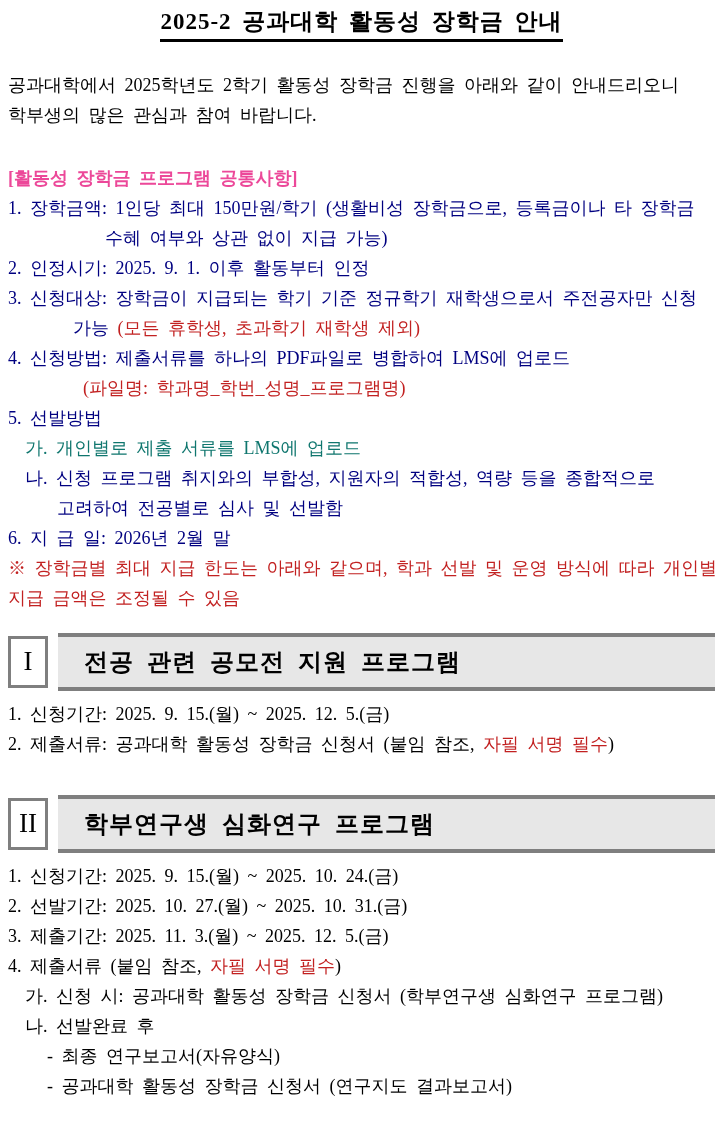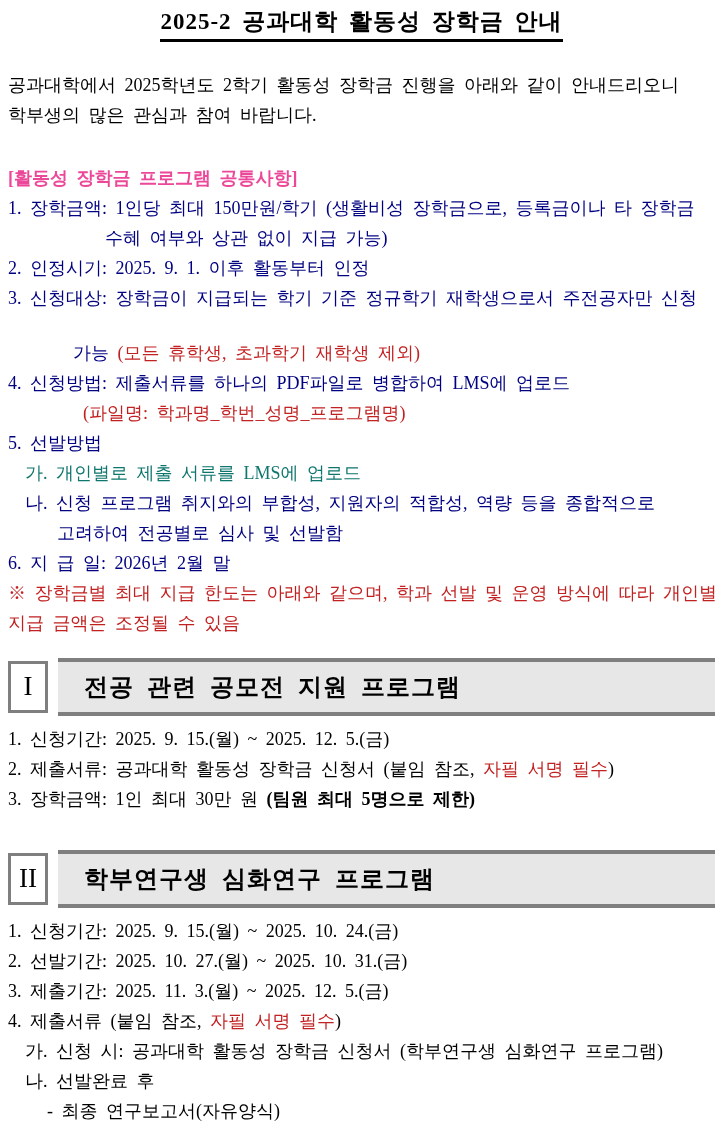--- a/index.html
+++ b/index.html
@@ -88,21 +88,21 @@
       <div class="line"><span class="seg">공과대학에서 2025학년도 2학기 활동성 장학금 진행을 아래와 같이 안내드리오니</span></div>
       <div class="line"><span class="seg">학부생의 많은 관심과 참여 바랍니다.</span></div>
     </div>
 
   <div class="common-block">
       <div class="line"><span class="seg bold" style="color: #ec4899;">[활동성 장학금 프로그램 공통사항]</span></div>
       <div class="line"><span class="seg" style="color: rgb(0, 0, 128);">1. 장학금액: 1인당 최대 150만원/학기 (생활비성 장학금으로, 등록금이나 타 장학금</span></div>
       <div class="line" style="padding-left: 97px;"><span class="seg" style="color: rgb(0, 0, 128);">수혜 여부와 상관 없이 지급 가능)</span></div>
       <div class="line"><span class="seg" style="color: rgb(0, 0, 128);">2. 인정시기: 2025. 9. 1. 이후 활동부터 인정</span></div>
       <div class="line"><span class="seg" style="color: rgb(0, 0, 128);">3. 신청대상: 장학금이 지급되는 학기 기준 정규학기 재학생으로서 주전공자만 신청</span></div>
-      <div class="line" style="padding-left: 65px; margin-top: 25px;"><span class="seg" style="color: rgb(0, 0, 128);">가능 </span><span class="seg" style="color: rgb(194, 33, 33);">(모든 휴학생, 초과학기 재학생 제외)</span></div>
+      <div class="line" style="padding-left: 65px;"><span class="seg" style="color: rgb(0, 0, 128);">가능 </span><span class="seg" style="color: rgb(194, 33, 33);">(모든 휴학생, 초과학기 재학생 제외)</span></div>
       <div class="line"><span class="seg" style="color: rgb(0, 0, 128);">4. 신청방법: 제출서류를 하나의 PDF파일로 병합하여 LMS에 업로드</span></div>
       <div class="line" style="padding-left: 75px;"><span class="seg" style="color: rgb(194, 33, 33);">(파일명: 학과명_학번_성명_프로그램명)</span></div>
       <div class="line"><span class="seg" style="color: rgb(0, 0, 128);">5. 선발방법</span></div>
       <div class="line" style="padding-left: 17px;"><span class="seg" style="color: #0f766e;">가. 개인별로 제출 서류를 LMS에 업로드</span></div>
       <div class="line" style="padding-left: 17px;"><span class="seg" style="color: rgb(0, 0, 128);">나. 신청 프로그램 취지와의 부합성, 지원자의 적합성, 역량 등을 종합적으로</span></div>
       <div class="line" style="padding-left: 49px;"><span class="seg" style="color: rgb(0, 0, 128);">고려하여 전공별로 심사 및 선발함</span></div>
       <div class="line"><span class="seg" style="color: rgb(0, 0, 128);">6. 지 급 일: 2026년 2월 말</span></div>
       <div class="line"><span class="seg" style="color: rgb(194, 33, 33);">※ 장학금별 최대 지급 한도는 아래와 같으며, 학과 선발 및 운영 방식에 따라 개인별</span></div>
       <div class="line"><span class="seg" style="color: rgb(194, 33, 33);">지급 금액은 조정될 수 있음</span></div>
     </div>
@@ -111,21 +111,20 @@
     <div class="numeral-box">
       <span>I</span>
     </div>
     <div class="section-bar">
       <span class="section-title">전공 관련 공모전 지원 프로그램</span>
     </div>
   </div>
   <div class="section-lines">
       <div class="line"><span class="seg">1. 신청기간: 2025. 9. 15.(월) ~ 2025. 12. 5.(금)</span></div>
       <div class="line"><span class="seg">2. 제출서류: 공과대학 활동성 장학금 신청서 (붙임 참조, </span><span class="seg" style="color: rgb(194, 33, 33);">자필 서명 필수</span><span class="seg">)</span></div>
-      <div class="line"><span class="seg">3. 장학금액: 1인 최대 30만 원 </span><span class="seg bold">(팀원 최대 5명으로 제한)</span></div>
     </div>
 
   <div class="section-header second">
     <div class="numeral-box">
       <span>II</span>
     </div>
     <div class="section-bar">
       <span class="section-title">학부연구생 심화연구 프로그램</span>
     </div>
   </div>

